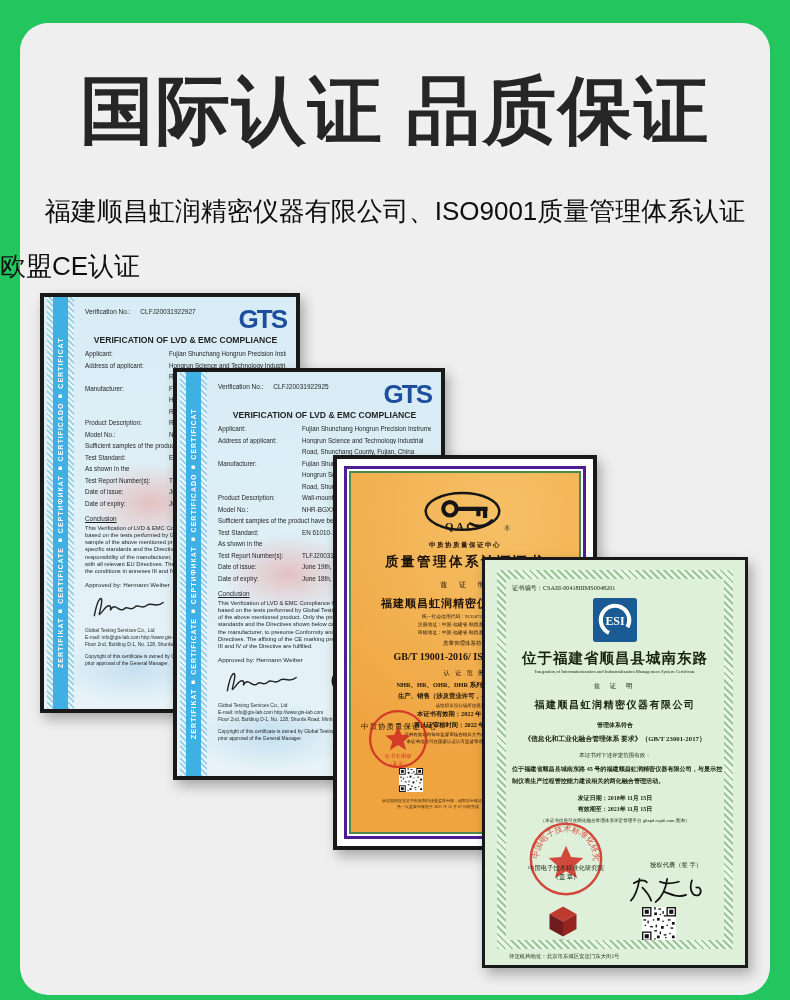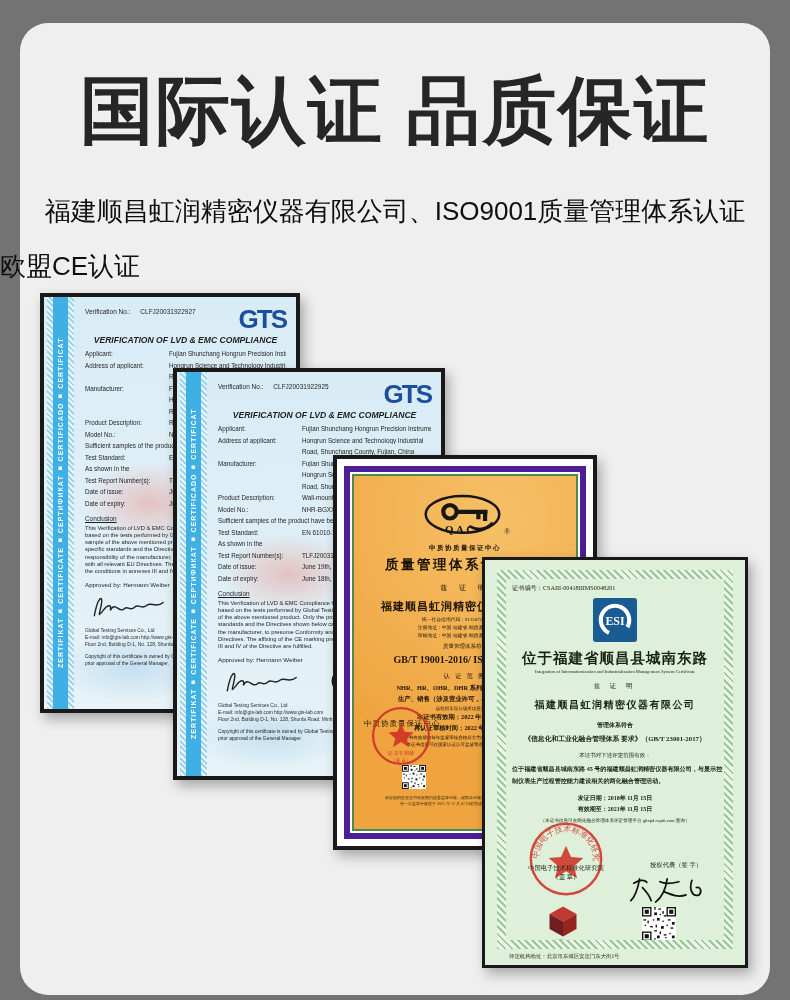--- a/index.html
+++ b/index.html
@@ -1,17 +1,17 @@
 <!DOCTYPE html>
 <html><head>
 <meta charset="utf-8">
 <style>
   html,body{margin:0;padding:0;}
   body{background:#b0aeae;font-family:"Liberation Sans",sans-serif;}
-  .canvas{position:relative;width:790px;height:1000px;overflow:hidden;background:#737373;}
+  .canvas{position:relative;width:790px;height:1000px;overflow:hidden;background:#22c55e;}
   .card{position:absolute;left:20px;top:23px;width:750px;height:972px;background:#efeff0;border-radius:28px;}
   .page-title{position:absolute;left:0;right:0;top:62px;text-align:center;font-size:74px;font-weight:900;color:#262626;letter-spacing:2px;text-shadow:0 2px 2px rgba(255,255,255,.35);}
   .sub1{position:absolute;left:0;right:0;top:194px;text-align:center;font-size:26px;color:#0e0e0e;}
   .sub2{position:absolute;left:0;right:0;top:249px;text-align:left;font-size:26px;color:#0e0e0e;}
 
   .cert{position:absolute;box-sizing:border-box;box-shadow:4px 6px 12px rgba(0,0,0,.30);}
 
   
   .gts{background:linear-gradient(#d8ecf5,#e7f3f8);border:4px solid #191919;}
   .gts::before{content:"";position:absolute;inset:0;pointer-events:none;
@@ -19,37 +19,37 @@
                radial-gradient(ellipse 70px 42px at 78% 44%,rgba(232,148,140,.35),transparent 70%),
                radial-gradient(ellipse 110px 50px at 35% 90%,rgba(120,180,220,.30),transparent 70%);}
   .ribbon{position:absolute;left:3px;top:0;bottom:0;width:27px;display:flex;}
   .ribbon .chk{width:6px;background:repeating-linear-gradient(45deg,#9fd4ec 0 2px,#eaf7fc 2px 4px);}
   .ribbon .band{flex:1;background:#3fb0e4;color:#fff;font-size:7px;font-weight:bold;letter-spacing:1px;
     writing-mode:vertical-rl;transform:rotate(180deg);display:flex;align-items:center;justify-content:center;overflow:hidden;white-space:nowrap;}
   .gts .content{position:absolute;left:32px;right:4px;top:4px;bottom:4px;padding:7px 6px 4px 9px;color:#1f1f1f;overflow:hidden;}
   .vrow{font-size:6.5px;}
   .vrow .vno{margin-left:8px;}
   .gts-logo{position:absolute;top:3px;right:6px;font-size:26px;font-weight:900;color:#1d4e9e;letter-spacing:-2px;}
-  .gts-title{text-align:center;font-size:8.6px;font-weight:bold;font-style:italic;margin-top:20px;white-space:nowrap;}
+  .gts-title{text-align:center;font-size:8.6px;font-weight:bold;margin-top:20px;white-space:nowrap;}
   .fields{margin-top:6px;}
   .frow{display:flex;font-size:6.3px;line-height:1.1;margin-top:4.6px;white-space:nowrap;overflow:hidden;}
   .frow .fl{width:84px;flex:none;}
   .frow .fv{flex:1;}
   .frow.full{display:block;}
   .concl{font-size:6.4px;text-decoration:underline;margin-top:7px;}
   .para{font-size:5.8px;line-height:1.25;margin-top:3px;text-align:left;}
   .appr{font-size:6.2px;margin-top:6px;}
   .sigrow{display:flex;align-items:center;margin-top:1px;height:34px;}
   .ce{font-size:27px;letter-spacing:5px;color:#161616;margin-left:28px;font-family:"DejaVu Sans",sans-serif;}
   .foot{font-size:4.9px;line-height:1.4;margin-top:5px;color:#2c2c2c;white-space:nowrap;overflow:hidden;}
   .copy{font-size:4.9px;line-height:1.4;margin-top:5px;white-space:nowrap;overflow:hidden;}
 
   
   .qac{background:#ffffff;border:4px solid #191919;padding:7px;}
-  .qac-frame{height:100%;box-sizing:border-box;border:6px solid #4c1d95;padding:2px;}
+  .qac-frame{height:100%;box-sizing:border-box;border:3px solid #4c1d95;padding:2px;}
   .qac-inner{height:100%;box-sizing:border-box;border:2px solid #4e8a4e;position:relative;text-align:center;
     color:#1c1207;font-family:"Liberation Serif",serif;overflow:hidden;
     background:radial-gradient(circle at 65% 12%,#f6c066,#efa440 70%);}
   .qac-org{font-size:6.5px;letter-spacing:1.5px;margin-top:4px;font-weight:bold;}
   .qac-title{font-size:13.5px;font-weight:bold;letter-spacing:2.5px;margin-top:3px;}
   .qac-proof{font-size:7px;letter-spacing:5px;margin-top:9px;}
   .qac-company{font-size:11px;font-weight:bold;letter-spacing:1px;margin-top:6px;}
   .qac-small{font-size:4.8px;margin-top:2px;}
   .qac-conform{font-size:5.5px;margin-top:5px;}
   .qac-standard{font-size:10px;font-weight:bold;margin-top:4px;}

